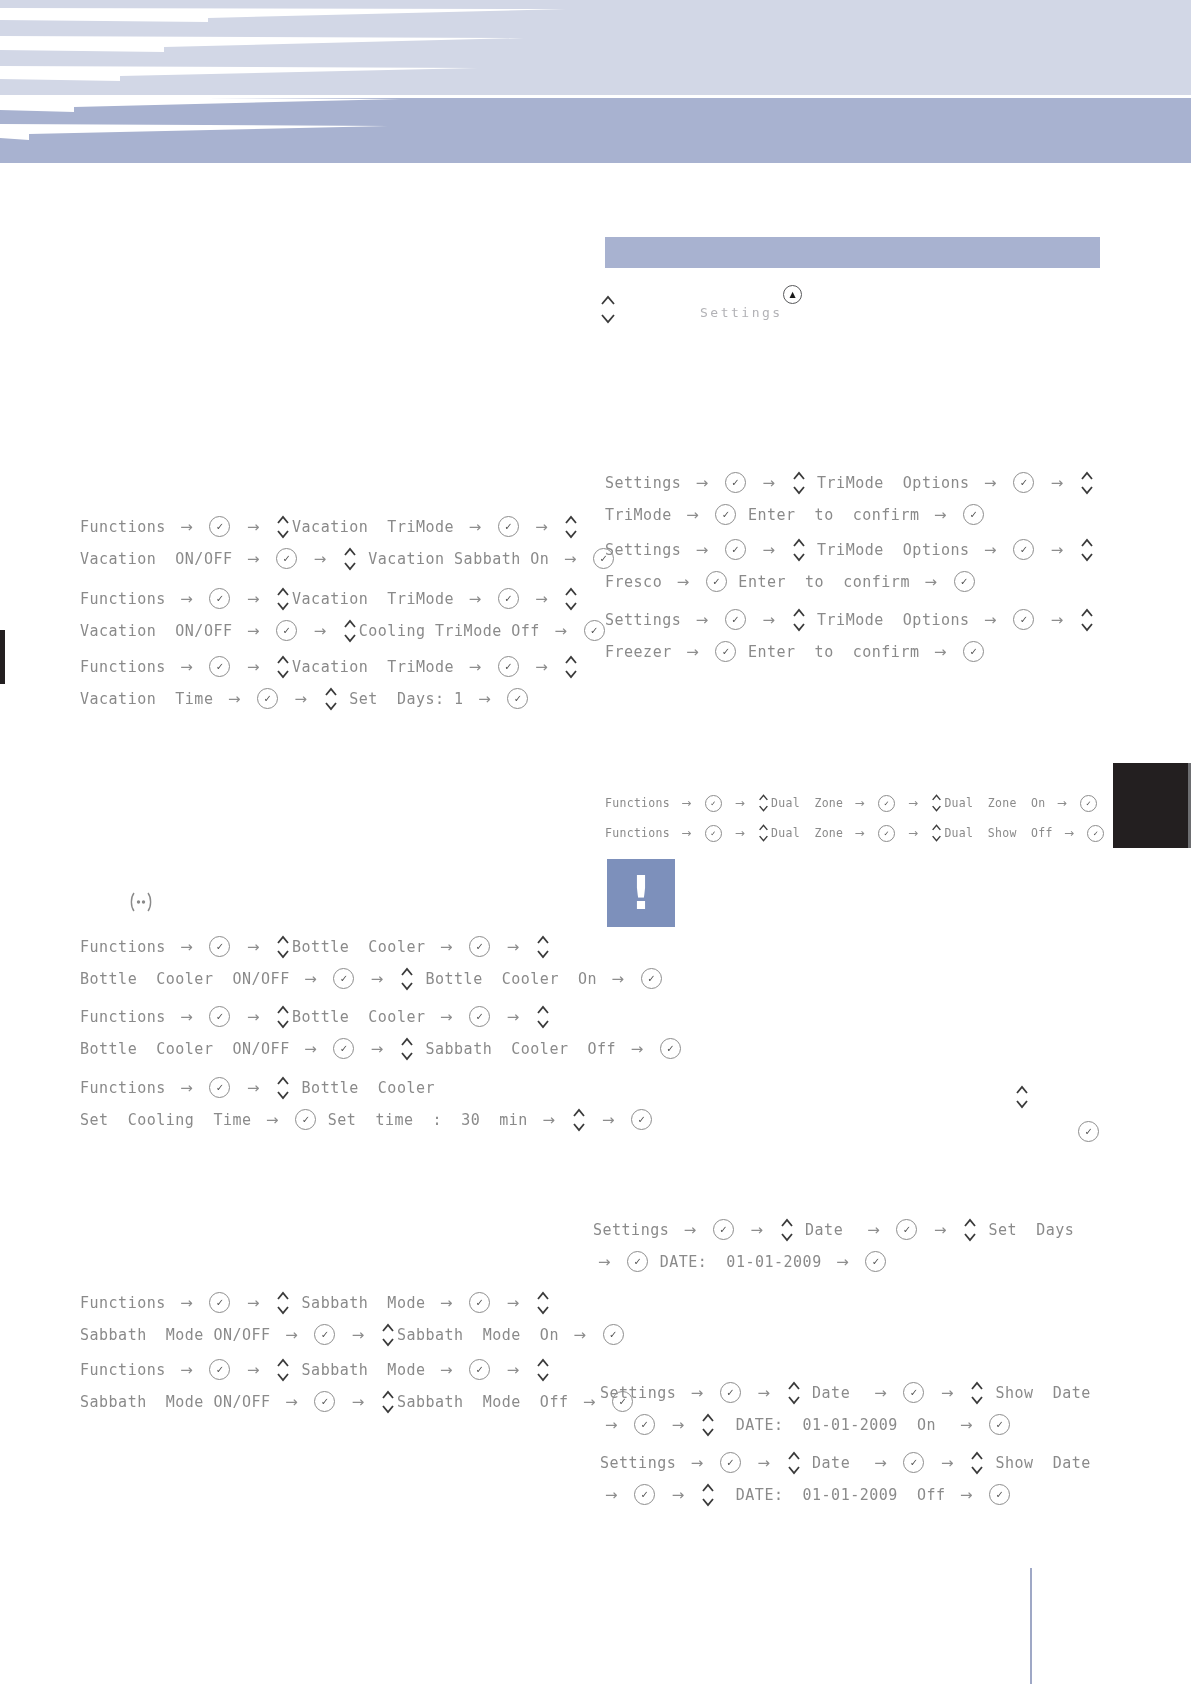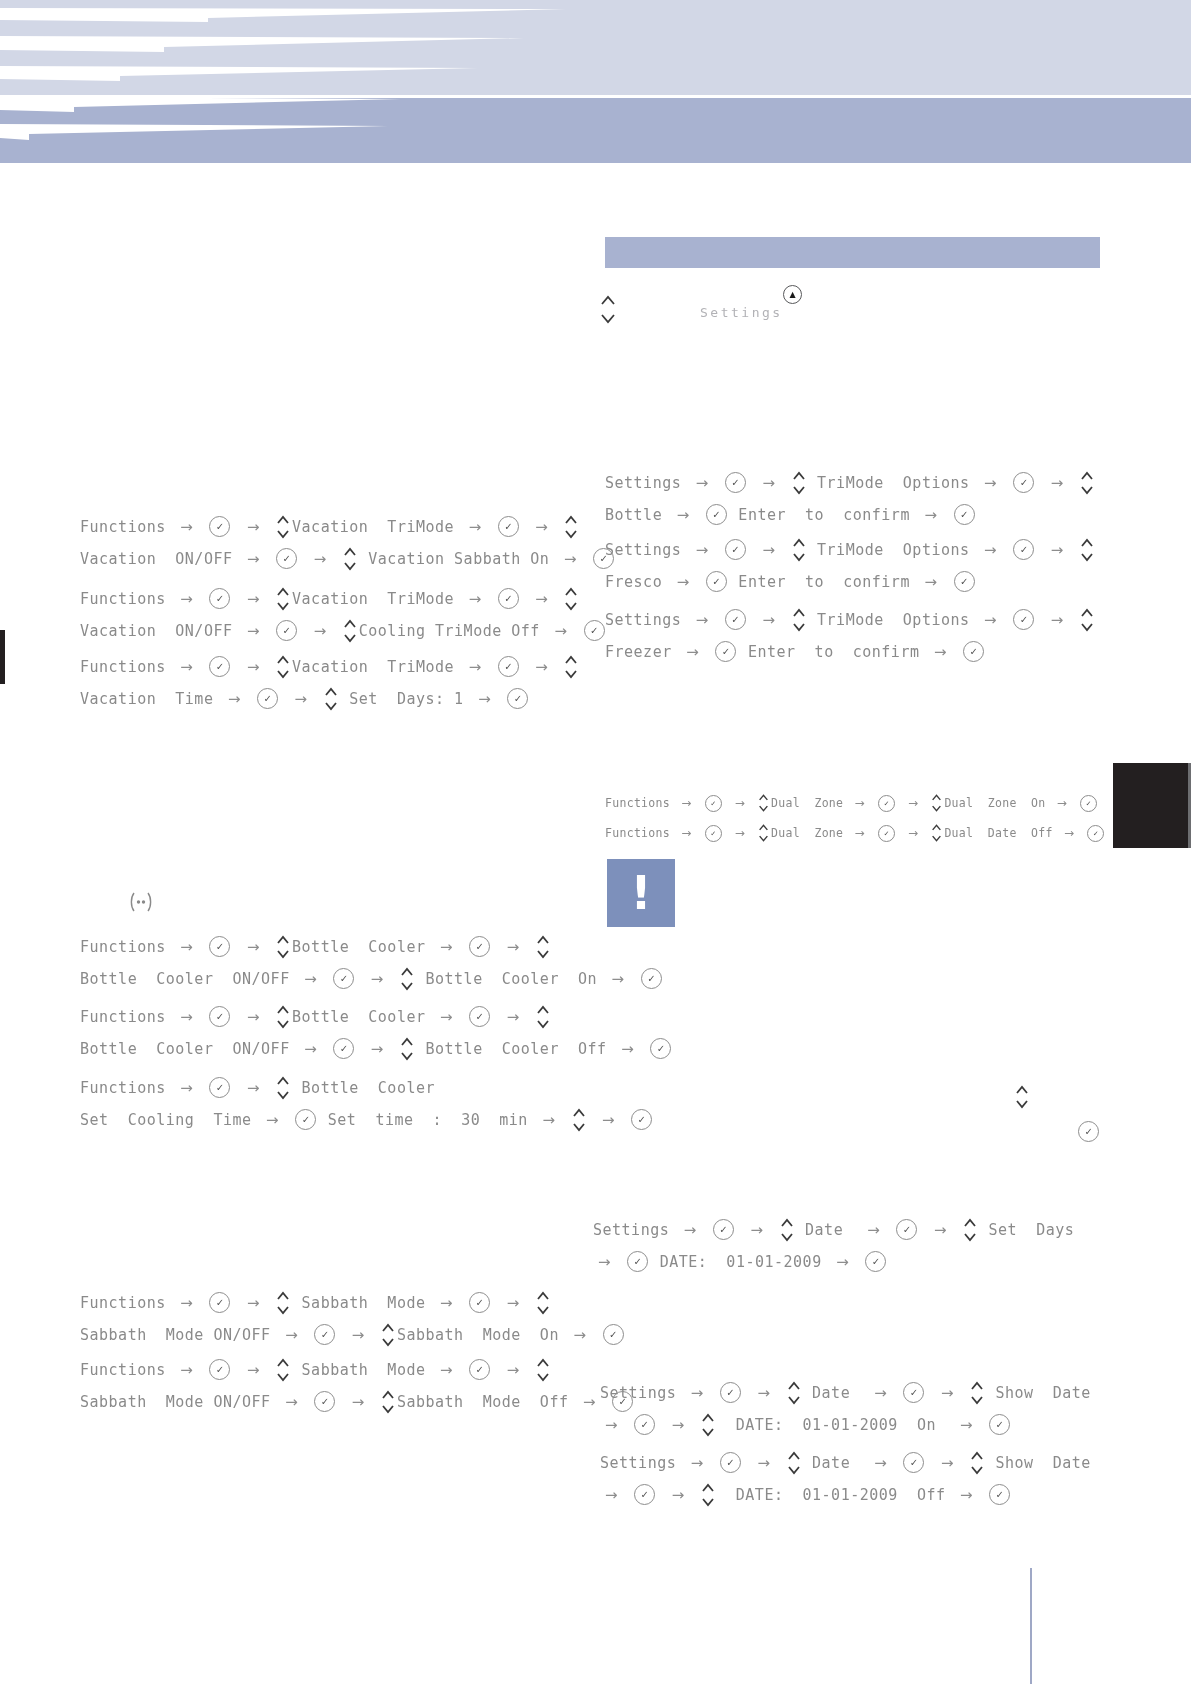--- a/index.html
+++ b/index.html
@@ -152,21 +152,21 @@
         <div class="seq-line"><span class="tok-text">Functions </span><span class="tok-arrow">→</span><span class="tok-text"> </span><span class="tok-check">✓</span><span class="tok-text"> </span><span class="tok-arrow">→</span><span class="tok-text"> </span><svg width="14" height="26" viewBox="0 0 14 26" class="tok-ud">
             <polyline points="2,9 7,3 12,9" fill="none" stroke="#3a3a3a" stroke-width="1.8"></polyline>
             <polyline points="2,17 7,23 12,17" fill="none" stroke="#3a3a3a" stroke-width="1.8"></polyline>
           </svg><span class="tok-text">Bottle  Cooler </span><span class="tok-arrow">→</span><span class="tok-text"> </span><span class="tok-check">✓</span><span class="tok-text"> </span><span class="tok-arrow">→</span><span class="tok-text"> </span><svg width="14" height="26" viewBox="0 0 14 26" class="tok-ud">
             <polyline points="2,9 7,3 12,9" fill="none" stroke="#3a3a3a" stroke-width="1.8"></polyline>
             <polyline points="2,17 7,23 12,17" fill="none" stroke="#3a3a3a" stroke-width="1.8"></polyline>
           </svg></div>
         <div class="seq-line"><span class="tok-text">Bottle  Cooler  ON/OFF </span><span class="tok-arrow">→</span><span class="tok-text"> </span><span class="tok-check">✓</span><span class="tok-text"> </span><span class="tok-arrow">→</span><span class="tok-text"> </span><svg width="14" height="26" viewBox="0 0 14 26" class="tok-ud">
             <polyline points="2,9 7,3 12,9" fill="none" stroke="#3a3a3a" stroke-width="1.8"></polyline>
             <polyline points="2,17 7,23 12,17" fill="none" stroke="#3a3a3a" stroke-width="1.8"></polyline>
-          </svg><span class="tok-text"> Bottle  Cooler  Off </span><span class="tok-arrow">→</span><span class="tok-text"> </span><span class="tok-check">✓</span></div>
+          </svg><span class="tok-text"> Sabbath  Cooler  Off </span><span class="tok-arrow">→</span><span class="tok-text"> </span><span class="tok-check">✓</span></div>
       </div>
       <div class="seq-block lg" style="left: 80px; top: 1074px;">
         <div class="seq-line"><span class="tok-text">Functions </span><span class="tok-arrow">→</span><span class="tok-text"> </span><span class="tok-check">✓</span><span class="tok-text"> </span><span class="tok-arrow">→</span><span class="tok-text"> </span><svg width="14" height="26" viewBox="0 0 14 26" class="tok-ud">
             <polyline points="2,9 7,3 12,9" fill="none" stroke="#3a3a3a" stroke-width="1.8"></polyline>
             <polyline points="2,17 7,23 12,17" fill="none" stroke="#3a3a3a" stroke-width="1.8"></polyline>
           </svg><span class="tok-text"> Bottle  Cooler</span></div>
         <div class="seq-line"><span class="tok-text">Set  Cooling  Time </span><span class="tok-arrow">→</span><span class="tok-text"> </span><span class="tok-check">✓</span><span class="tok-text"> Set  time  :  30  min </span><span class="tok-arrow">→</span><span class="tok-text"> </span><svg width="14" height="26" viewBox="0 0 14 26" class="tok-ud">
             <polyline points="2,9 7,3 12,9" fill="none" stroke="#3a3a3a" stroke-width="1.8"></polyline>
             <polyline points="2,17 7,23 12,17" fill="none" stroke="#3a3a3a" stroke-width="1.8"></polyline>
           </svg><span class="tok-text"> </span><span class="tok-arrow">→</span><span class="tok-text"> </span><span class="tok-check">✓</span></div>
@@ -198,21 +198,21 @@
           </svg><span class="tok-text">Sabbath  Mode  Off </span><span class="tok-arrow">→</span><span class="tok-text"> </span><span class="tok-check">✓</span></div>
       </div>
       <div class="seq-block lg" style="left: 605px; top: 469px;">
         <div class="seq-line"><span class="tok-text">Settings </span><span class="tok-arrow">→</span><span class="tok-text"> </span><span class="tok-check">✓</span><span class="tok-text"> </span><span class="tok-arrow">→</span><span class="tok-text"> </span><svg width="14" height="26" viewBox="0 0 14 26" class="tok-ud">
             <polyline points="2,9 7,3 12,9" fill="none" stroke="#3a3a3a" stroke-width="1.8"></polyline>
             <polyline points="2,17 7,23 12,17" fill="none" stroke="#3a3a3a" stroke-width="1.8"></polyline>
           </svg><span class="tok-text"> TriMode  Options </span><span class="tok-arrow">→</span><span class="tok-text"> </span><span class="tok-check">✓</span><span class="tok-text"> </span><span class="tok-arrow">→</span><span class="tok-text"> </span><svg width="14" height="26" viewBox="0 0 14 26" class="tok-ud">
             <polyline points="2,9 7,3 12,9" fill="none" stroke="#3a3a3a" stroke-width="1.8"></polyline>
             <polyline points="2,17 7,23 12,17" fill="none" stroke="#3a3a3a" stroke-width="1.8"></polyline>
           </svg></div>
-        <div class="seq-line"><span class="tok-text">Bottle </span><span class="tok-arrow">→</span><span class="tok-text"> </span><span class="tok-check">✓</span><span class="tok-text"> Enter  to  confirm </span><span class="tok-arrow">→</span><span class="tok-text"> </span><span class="tok-check">✓</span></div>
+        <div class="seq-line"><span class="tok-text">TriMode </span><span class="tok-arrow">→</span><span class="tok-text"> </span><span class="tok-check">✓</span><span class="tok-text"> Enter  to  confirm </span><span class="tok-arrow">→</span><span class="tok-text"> </span><span class="tok-check">✓</span></div>
       </div>
       <div class="seq-block lg" style="left: 605px; top: 536px;">
         <div class="seq-line"><span class="tok-text">Settings </span><span class="tok-arrow">→</span><span class="tok-text"> </span><span class="tok-check">✓</span><span class="tok-text"> </span><span class="tok-arrow">→</span><span class="tok-text"> </span><svg width="14" height="26" viewBox="0 0 14 26" class="tok-ud">
             <polyline points="2,9 7,3 12,9" fill="none" stroke="#3a3a3a" stroke-width="1.8"></polyline>
             <polyline points="2,17 7,23 12,17" fill="none" stroke="#3a3a3a" stroke-width="1.8"></polyline>
           </svg><span class="tok-text"> TriMode  Options </span><span class="tok-arrow">→</span><span class="tok-text"> </span><span class="tok-check">✓</span><span class="tok-text"> </span><span class="tok-arrow">→</span><span class="tok-text"> </span><svg width="14" height="26" viewBox="0 0 14 26" class="tok-ud">
             <polyline points="2,9 7,3 12,9" fill="none" stroke="#3a3a3a" stroke-width="1.8"></polyline>
             <polyline points="2,17 7,23 12,17" fill="none" stroke="#3a3a3a" stroke-width="1.8"></polyline>
           </svg></div>
         <div class="seq-line"><span class="tok-text">Fresco </span><span class="tok-arrow">→</span><span class="tok-text"> </span><span class="tok-check">✓</span><span class="tok-text"> Enter  to  confirm </span><span class="tok-arrow">→</span><span class="tok-text"> </span><span class="tok-check">✓</span></div>
@@ -234,21 +234,21 @@
           </svg><span class="tok-text">Dual  Zone </span><span class="tok-arrow">→</span><span class="tok-text"> </span><span class="tok-check">✓</span><span class="tok-text"> </span><span class="tok-arrow">→</span><span class="tok-text"> </span><svg width="11" height="20" viewBox="0 0 14 26" class="tok-ud">
             <polyline points="2,9 7,3 12,9" fill="none" stroke="#3a3a3a" stroke-width="1.8"></polyline>
             <polyline points="2,17 7,23 12,17" fill="none" stroke="#3a3a3a" stroke-width="1.8"></polyline>
           </svg><span class="tok-text">Dual  Zone  On </span><span class="tok-arrow">→</span><span class="tok-text"> </span><span class="tok-check">✓</span></div>
         <div class="seq-line"><span class="tok-text">Functions </span><span class="tok-arrow">→</span><span class="tok-text"> </span><span class="tok-check">✓</span><span class="tok-text"> </span><span class="tok-arrow">→</span><span class="tok-text"> </span><svg width="11" height="20" viewBox="0 0 14 26" class="tok-ud">
             <polyline points="2,9 7,3 12,9" fill="none" stroke="#3a3a3a" stroke-width="1.8"></polyline>
             <polyline points="2,17 7,23 12,17" fill="none" stroke="#3a3a3a" stroke-width="1.8"></polyline>
           </svg><span class="tok-text">Dual  Zone </span><span class="tok-arrow">→</span><span class="tok-text"> </span><span class="tok-check">✓</span><span class="tok-text"> </span><span class="tok-arrow">→</span><span class="tok-text"> </span><svg width="11" height="20" viewBox="0 0 14 26" class="tok-ud">
             <polyline points="2,9 7,3 12,9" fill="none" stroke="#3a3a3a" stroke-width="1.8"></polyline>
             <polyline points="2,17 7,23 12,17" fill="none" stroke="#3a3a3a" stroke-width="1.8"></polyline>
-          </svg><span class="tok-text">Dual  Date  Off </span><span class="tok-arrow">→</span><span class="tok-text"> </span><span class="tok-check">✓</span></div>
+          </svg><span class="tok-text">Dual  Show  Off </span><span class="tok-arrow">→</span><span class="tok-text"> </span><span class="tok-check">✓</span></div>
       </div>
       <div class="seq-block lg" style="left: 593px; top: 1216px;">
         <div class="seq-line"><span class="tok-text">Settings </span><span class="tok-arrow">→</span><span class="tok-text"> </span><span class="tok-check">✓</span><span class="tok-text"> </span><span class="tok-arrow">→</span><span class="tok-text"> </span><svg width="14" height="26" viewBox="0 0 14 26" class="tok-ud">
             <polyline points="2,9 7,3 12,9" fill="none" stroke="#3a3a3a" stroke-width="1.8"></polyline>
             <polyline points="2,17 7,23 12,17" fill="none" stroke="#3a3a3a" stroke-width="1.8"></polyline>
           </svg><span class="tok-text"> Date  </span><span class="tok-arrow">→</span><span class="tok-text"> </span><span class="tok-check">✓</span><span class="tok-text"> </span><span class="tok-arrow">→</span><span class="tok-text"> </span><svg width="14" height="26" viewBox="0 0 14 26" class="tok-ud">
             <polyline points="2,9 7,3 12,9" fill="none" stroke="#3a3a3a" stroke-width="1.8"></polyline>
             <polyline points="2,17 7,23 12,17" fill="none" stroke="#3a3a3a" stroke-width="1.8"></polyline>
           </svg><span class="tok-text"> Set  Days</span></div>
         <div class="seq-line"><span class="tok-arrow">→</span><span class="tok-text"> </span><span class="tok-check">✓</span><span class="tok-text"> DATE:  01-01-2009 </span><span class="tok-arrow">→</span><span class="tok-text"> </span><span class="tok-check">✓</span></div>

